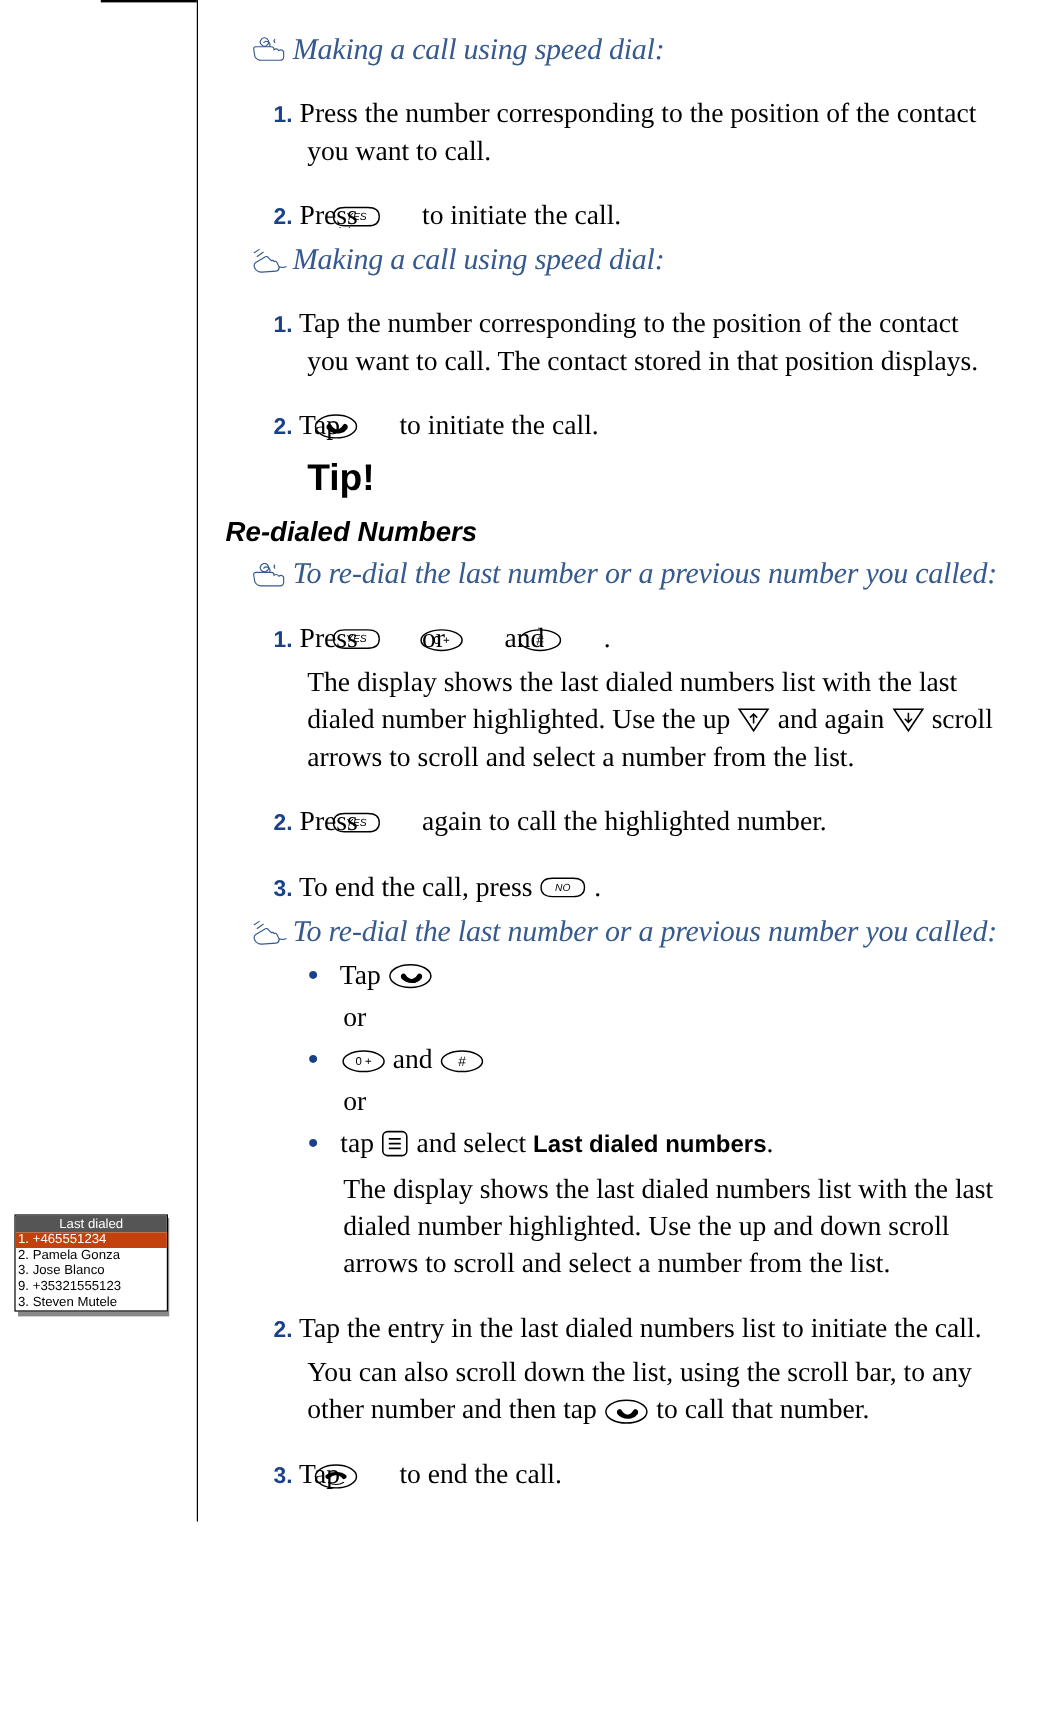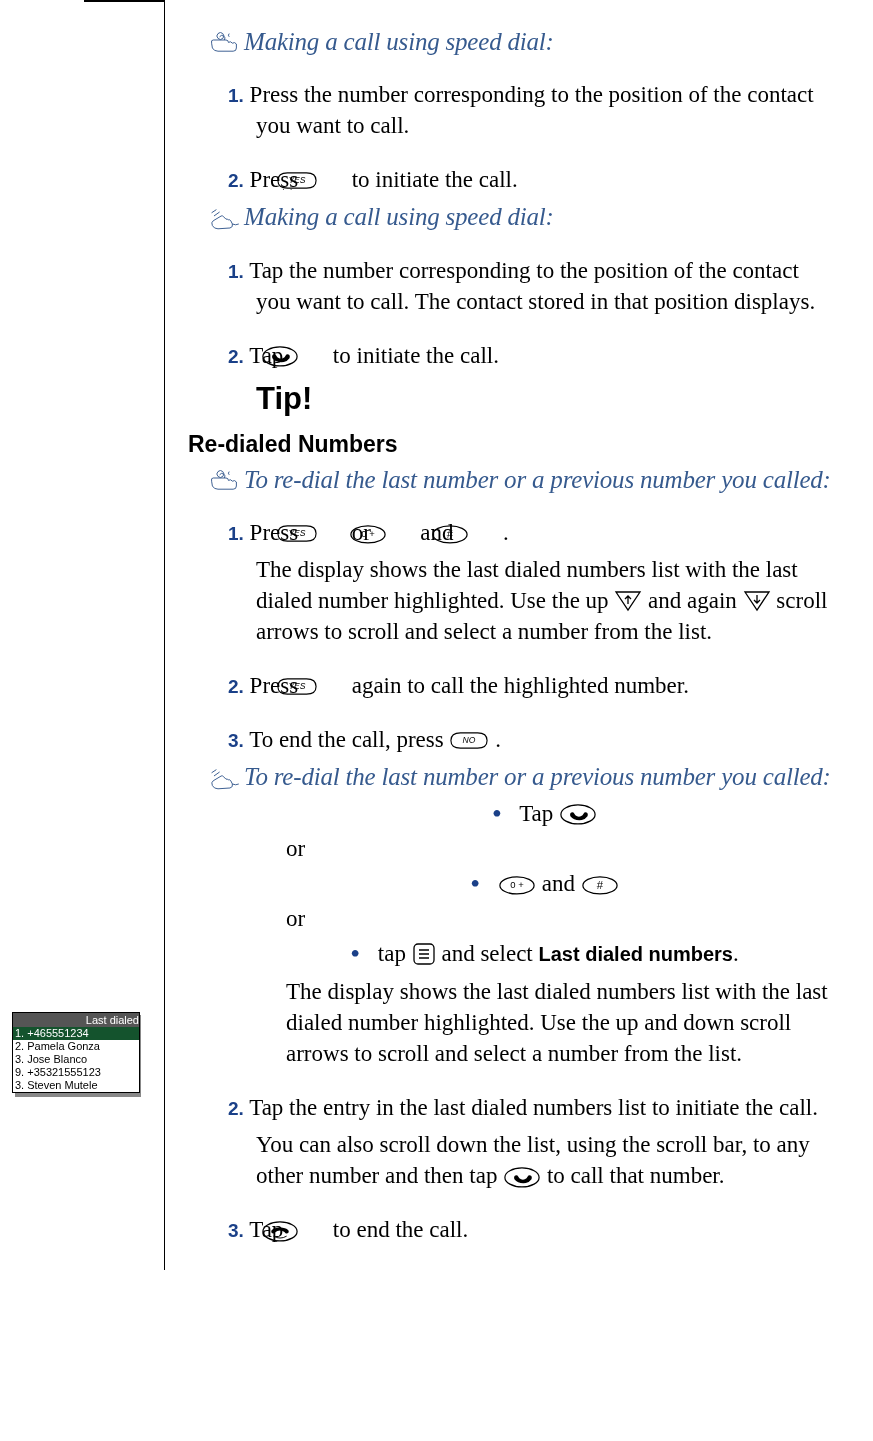--- a/index.html
+++ b/index.html
@@ -79,20 +79,21 @@
       margin-top: 10px;
       margin-bottom: 14px;
     }
     .section-heading {
       font-family: Arial, Helvetica, sans-serif;
       font-weight: bold;
       font-size: 23px;
       margin-left: -22px;
       margin-top: 10px;
       margin-bottom: 0;
+      font-style: italic;
     }
     .key-yes {
       display: inline-block;
       width: 42px;
       height: 18px;
       vertical-align: -3px;
     }
     .key-no {
       display: inline-block;
       width: 40px;
@@ -129,21 +130,20 @@
       width: 38px;
       height: 23px;
       vertical-align: -5px;
     }
     .bullet-item {
       margin-left: 46px;
       font-size: 23px;
       line-height: 1.4;
       margin-bottom: 4px;
       margin-top: 6px;
-      text-align: center;
     }
     .bullet-dot {
       color: #1a4088;
       font-size: 28px;
       line-height: 0;
       vertical-align: -2px;
       margin-right: 12px;
     }
     .or-text {
       margin-left: 76px;
@@ -175,33 +175,33 @@
     .phone-screen-inner {
       position: relative;
       border: 1px solid #000;
       background: #fff;
       width: 126px;
       padding: 0;
     }
     .phone-header {
       background: #555;
       color: #fff;
-      text-align: right;
+      text-align: center;
       font-size: 11px;
       padding: 1px 0;
     }
     .phone-row {
       padding: 0 2px;
       font-size: 11px;
       line-height: 13px;
       white-space: nowrap;
       overflow: hidden;
     }
     .phone-highlight {
-      background: #14532d;
+      background: #c2410c;
       color: #fff;
     }
     .footer {
       position: absolute;
       bottom: 40px;
       right: 28px;
       font-family: Arial, Helvetica, sans-serif;
       font-weight: bold;
       font-size: 17px;
     }

